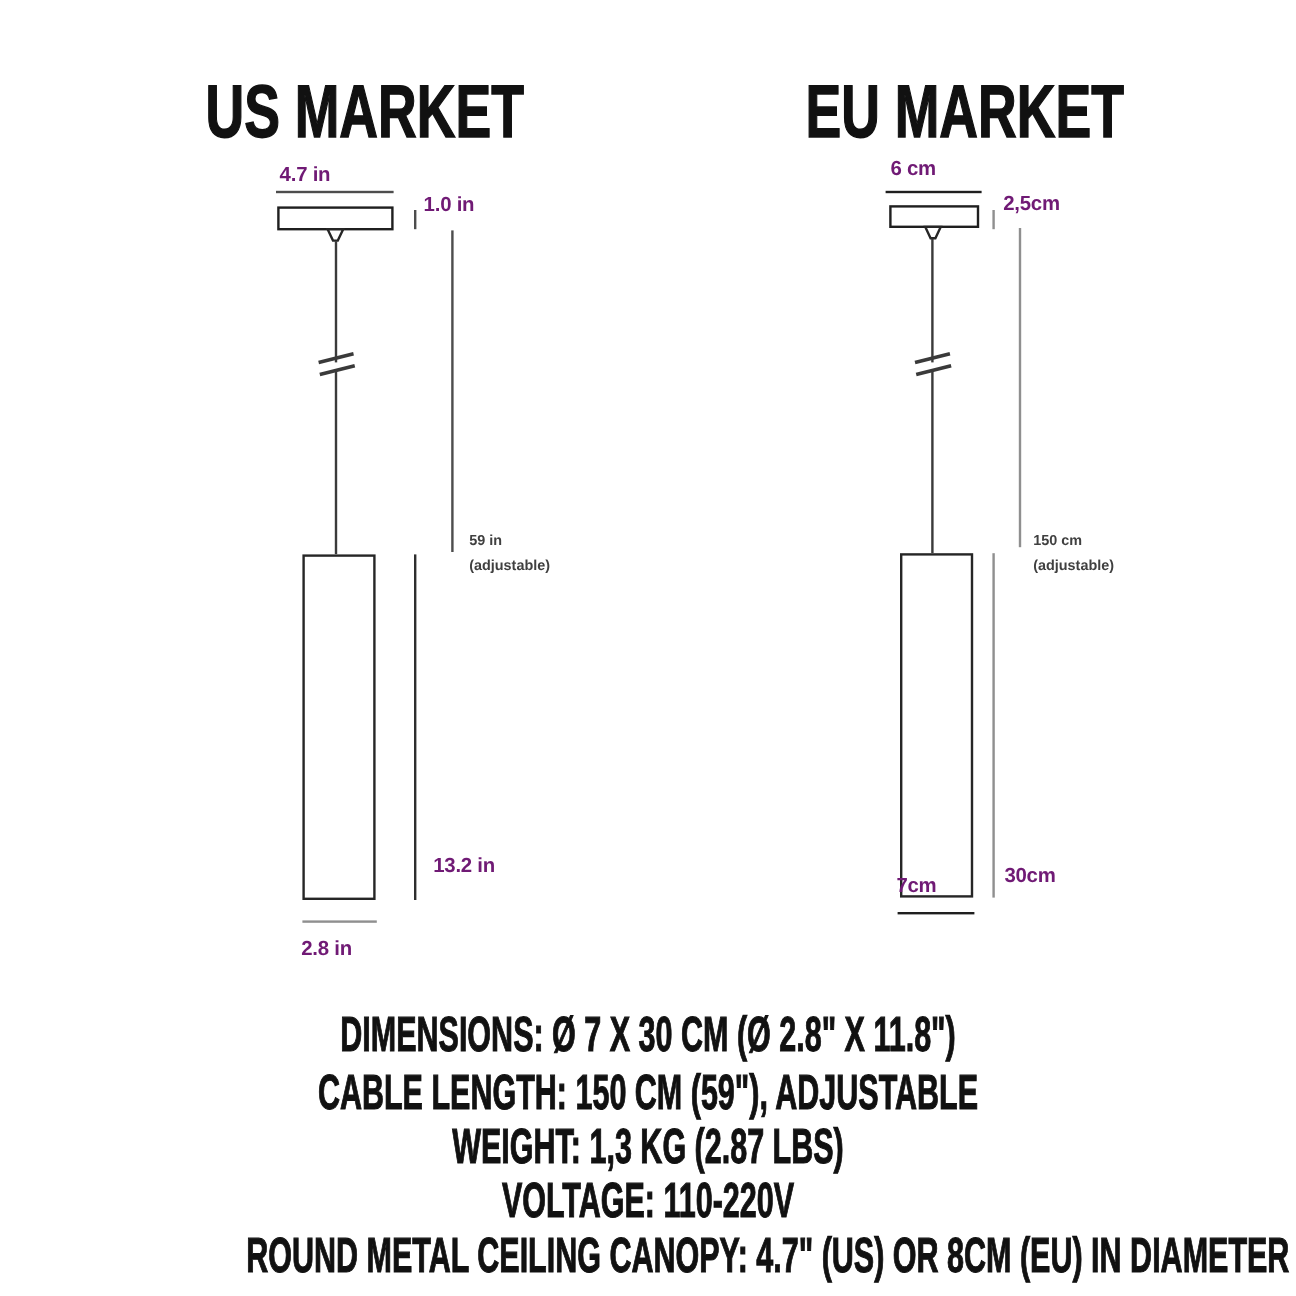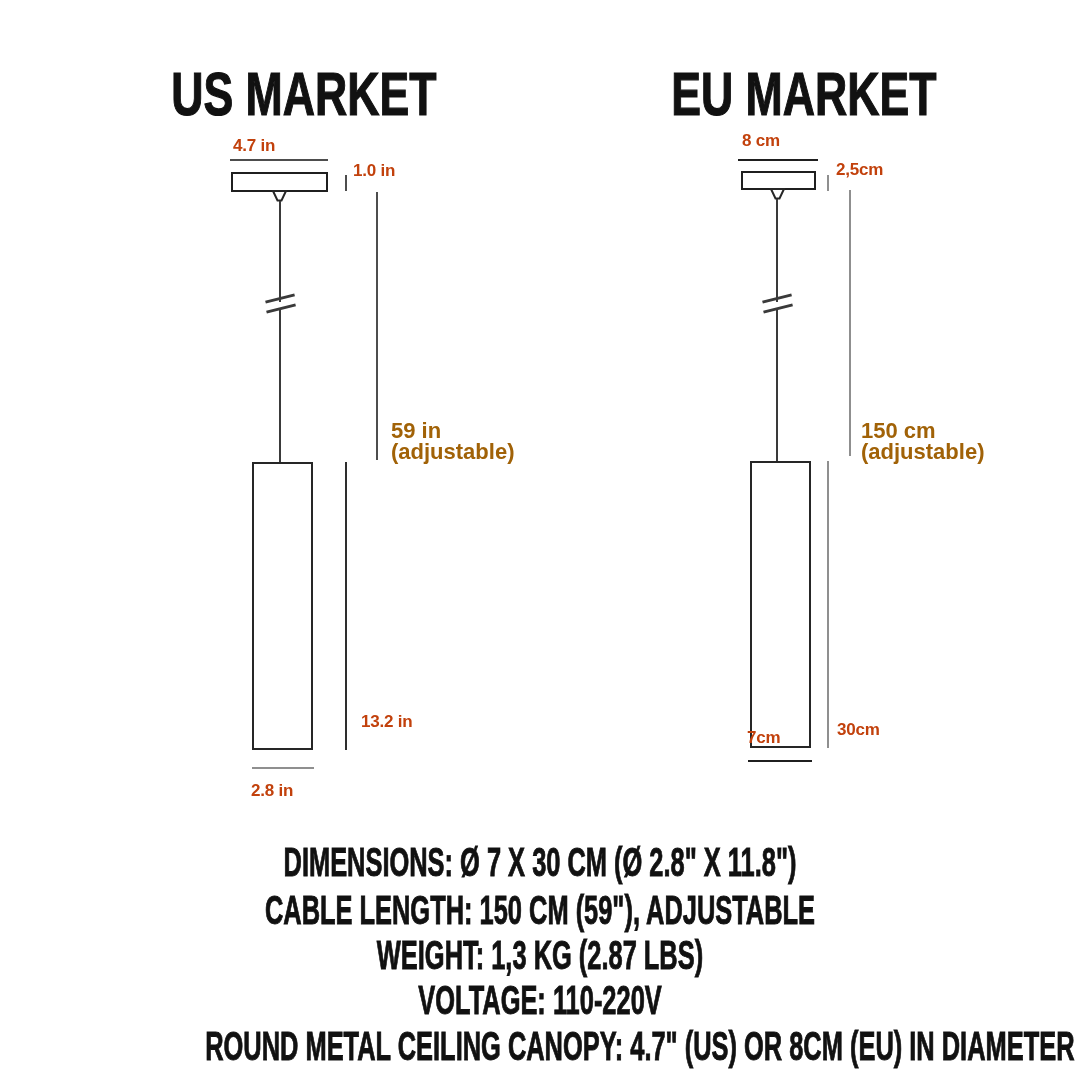--- a/index.html
+++ b/index.html
@@ -24,24 +24,24 @@
     -webkit-text-stroke:1.2px #111;letter-spacing:0px;
   }
   .spec-line{
     position:absolute;left:0;width:1080px;height:46px;line-height:46px;
     text-align:center;white-space:nowrap;font-size:41px;font-weight:bold;color:#111;
     transform:scaleX(0.62);transform-origin:center center;
     -webkit-text-stroke:0.9px #111;
   }
 
   
-  .dim-label{position:absolute;font-size:17px;font-weight:bold;color:#c2410c;
+  .dim-label{position:absolute;font-size:17px;font-weight:bold;color:#701a75;
              white-space:nowrap;letter-spacing:-0.2px;}
-  .dim-label-sm{position:absolute;font-size:22px;font-weight:bold;color:#a16207;
-                line-height:21px;white-space:nowrap;}
+  .dim-label-sm{position:absolute;font-size:12px;font-weight:bold;color:#404040;
+                line-height:21px;white-space:nowrap;margin-top:20px;}
 
   
   .hline{position:absolute;height:2px;}
   .vline{position:absolute;width:2px;}
   .canopy{position:absolute;border:2.5px solid var(--line-black);background:#fff;box-sizing:border-box;}
   .lamp{position:absolute;border:2px solid #262626;background:#fff;box-sizing:border-box;}
   .cable{background:var(--cable);}
   .slash{position:absolute;width:30px;height:2.5px;background:var(--cable);transform:rotate(-14deg);}
   .grip{position:absolute;}
 </style>
@@ -79,21 +79,21 @@
     <div class="vline" style="left:345px;top:462px;height:288px;background:var(--line-darker);"></div>
     <div class="dim-label" style="left:361px;top:712px;">13.2 in</div>
 
     <div class="hline" style="left:252px;top:767px;width:62px;background:var(--line-gray);"></div>
     <div class="dim-label" style="left:251px;top:781px;">2.8 in</div>
   </section>
 
   <section>
     <h1 class="title" style="left:625px;top:64px;width:330px;">EU MARKET</h1>
 
-    <div class="dim-label" style="left:742px;top:131px;">8 cm</div>
+    <div class="dim-label" style="left:742px;top:131px;">6 cm</div>
     <div class="hline" style="left:738px;top:159px;width:80px;background:var(--line-black);"></div>
 
     <div class="canopy" style="left:741px;top:171px;width:75px;height:19px;"></div>
     <svg class="grip" style="left:769px;top:188px;" width="17" height="12" viewBox="0 0 17 12">
       <polygon points="2,1 15,1 10.5,10.5 6.5,10.5" fill="#ffffff" stroke="#262626" stroke-width="2"></polygon>
     </svg>
 
     <div class="vline cable" style="left:776px;top:199px;height:103px;"></div>
     <div class="slash" style="left:762px;top:297px;"></div>
     <div class="slash" style="left:763px;top:307px;"></div>

